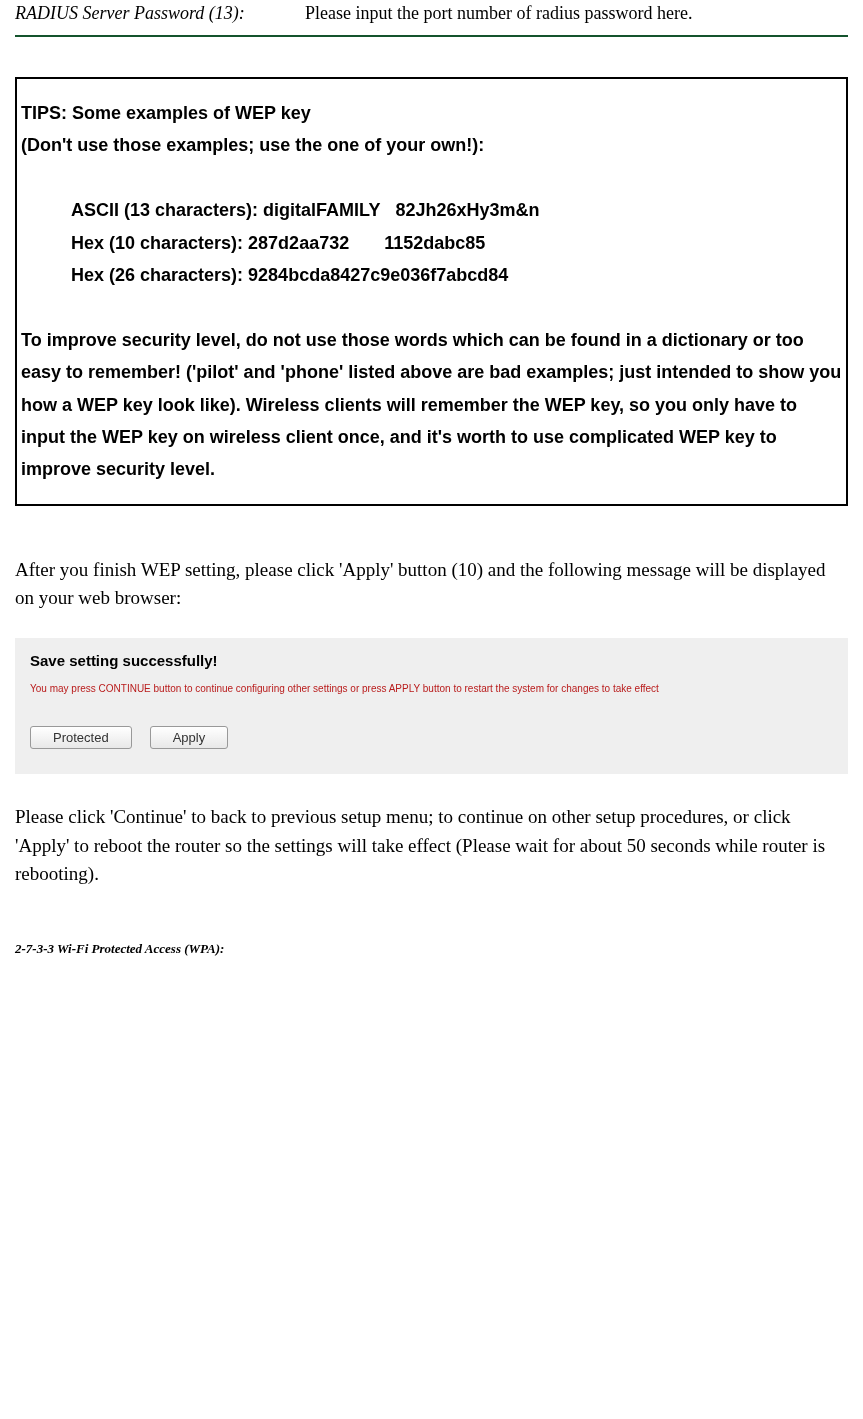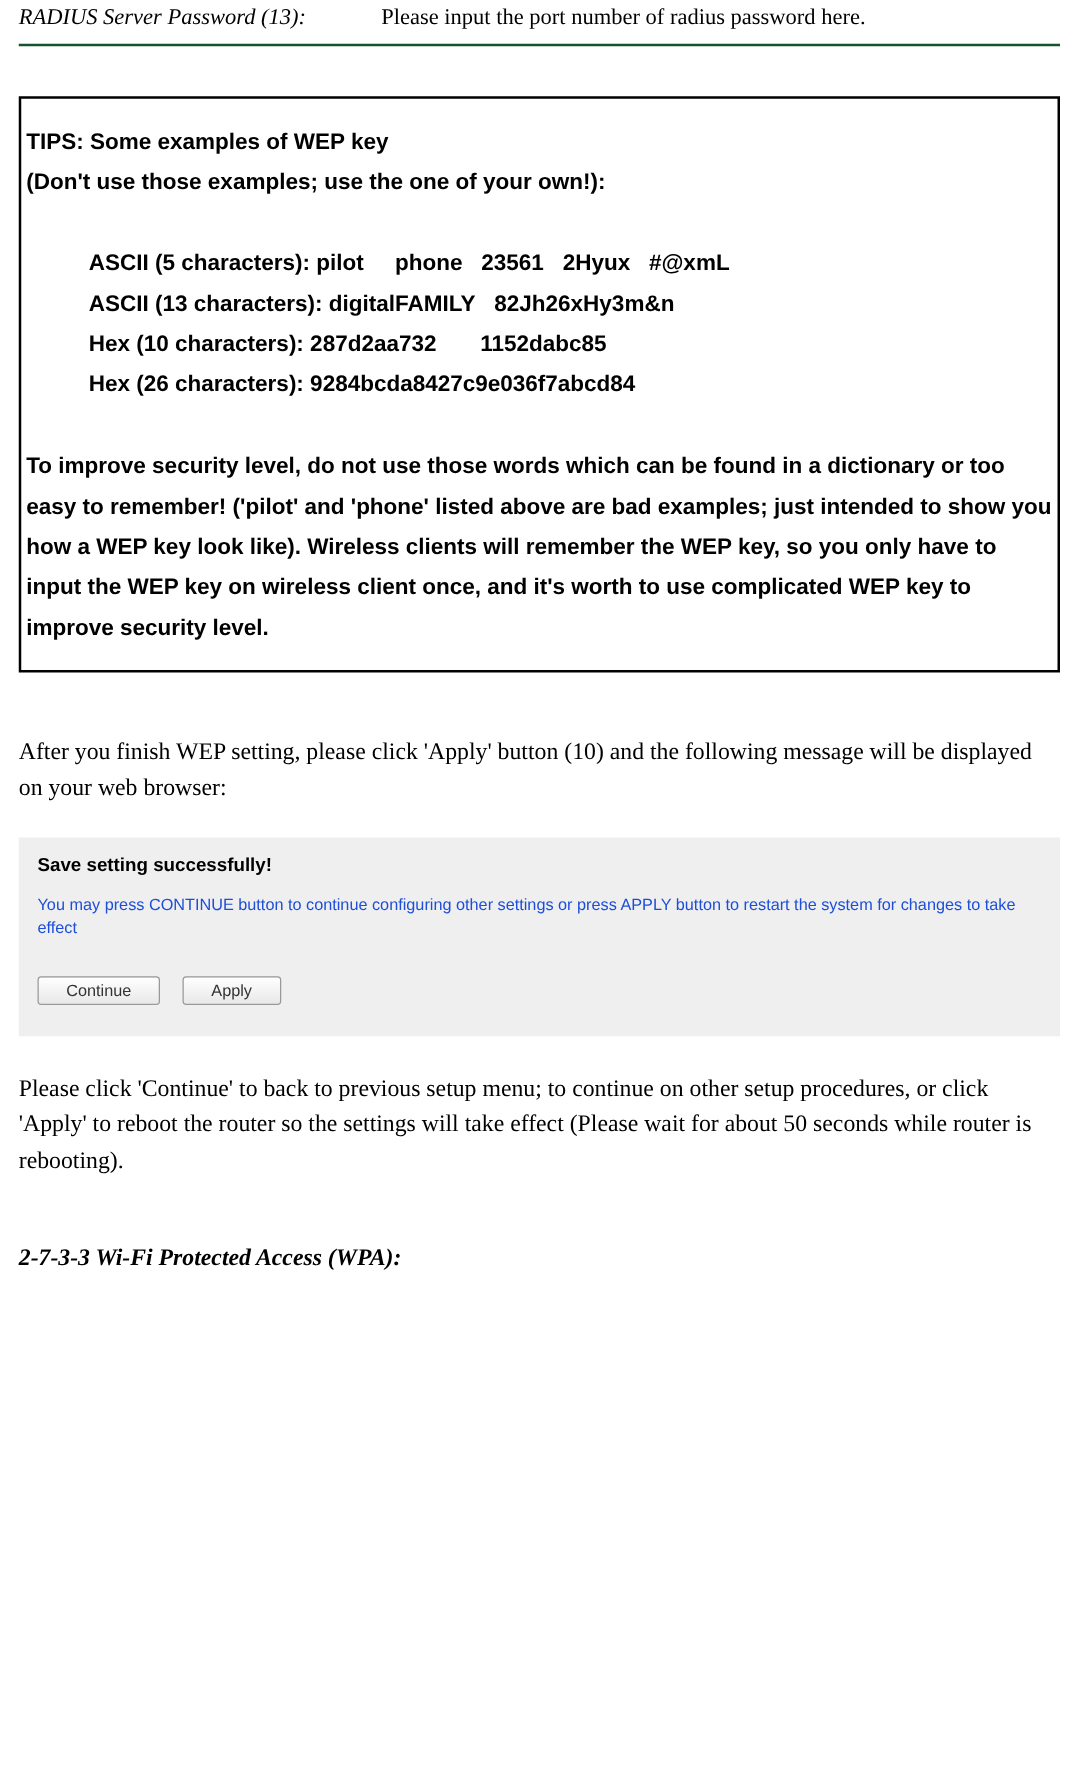--- a/index.html
+++ b/index.html
@@ -50,22 +50,22 @@
     }
     .screenshot-title {
       font-family: Arial, sans-serif;
       font-weight: bold;
       font-size: 15px;
       color: #000;
       margin-bottom: 10px;
     }
     .screenshot-desc {
       font-family: Arial, sans-serif;
-      font-size: 13px;
-      color: #1d4ed8;
+      font-size: 10px;
+      color: #b91c1c;
       line-height: 1.4;
       margin-bottom: 30px;
     }
     .button-row {
       display: flex;
       gap: 18px;
     }
     .ui-button {
       font-family: Arial, sans-serif;
       font-size: 13px;
@@ -73,50 +73,49 @@
       background: linear-gradient(#fff, #e8e8e8);
       border: 1px solid #999;
       border-radius: 3px;
       color: #333;
       cursor: pointer;
     }
     .section-heading {
       font-family: Georgia, 'Times New Roman', serif;
       font-style: italic;
       font-weight: bold;
-      font-size: 19px;
+      font-size: 13px;
       margin-top: 50px;
     }
   </style>
 </head>
 <body>
 
 <div class="table-row">
   <div class="table-cell-left">RADIUS Server Password (13):</div>
   <div class="table-cell-right">Please input the port number of radius password here.</div>
 </div>
 
 <div class="tips-box">
   <div>TIPS: Some examples of WEP key</div>
   <div>(Don't use those examples; use the one of your own!):</div>
   <br>
-  <div class="indented">ASCII (5 characters): pilot&nbsp;&nbsp;&nbsp;&nbsp;&nbsp;phone&nbsp;&nbsp;&nbsp;23561&nbsp;&nbsp;&nbsp;2Hyux&nbsp;&nbsp;&nbsp;#@xmL</div>
   <div class="indented">ASCII (13 characters): digitalFAMILY&nbsp;&nbsp;&nbsp;82Jh26xHy3m&amp;n</div>
   <div class="indented">Hex (10 characters): 287d2aa732&nbsp;&nbsp;&nbsp;&nbsp;&nbsp;&nbsp;&nbsp;1152dabc85</div>
   <div class="indented">Hex (26 characters): 9284bcda8427c9e036f7abcd84</div>
   <br>
   <div>To improve security level, do not use those words which can be found in a dictionary or too easy to remember! ('pilot' and 'phone' listed above are bad examples; just intended to show you how a WEP key look like). Wireless clients will remember the WEP key, so you only have to input the WEP key on wireless client once, and it's worth to use complicated WEP key to improve security level.</div>
 </div>
 
 <div class="body-text">After you finish WEP setting, please click 'Apply' button (10) and the following message will be displayed on your web browser:</div>
 
 <div class="screenshot-panel">
   <div class="screenshot-title">Save setting successfully!</div>
   <div class="screenshot-desc">You may press CONTINUE button to continue configuring other settings or press APPLY button to restart the system for changes to take effect</div>
   <div class="button-row">
-    <button class="ui-button">Continue</button>
+    <button class="ui-button">Protected</button>
     <button class="ui-button">Apply</button>
   </div>
 </div>
 
 <div class="body-text">Please click 'Continue' to back to previous setup menu; to continue on other setup procedures, or click 'Apply' to reboot the router so the settings will take effect (Please wait for about 50 seconds while router is rebooting).</div>
 
 <div class="section-heading">2-7-3-3 Wi-Fi Protected Access (WPA):</div>
 
 </body></html>

